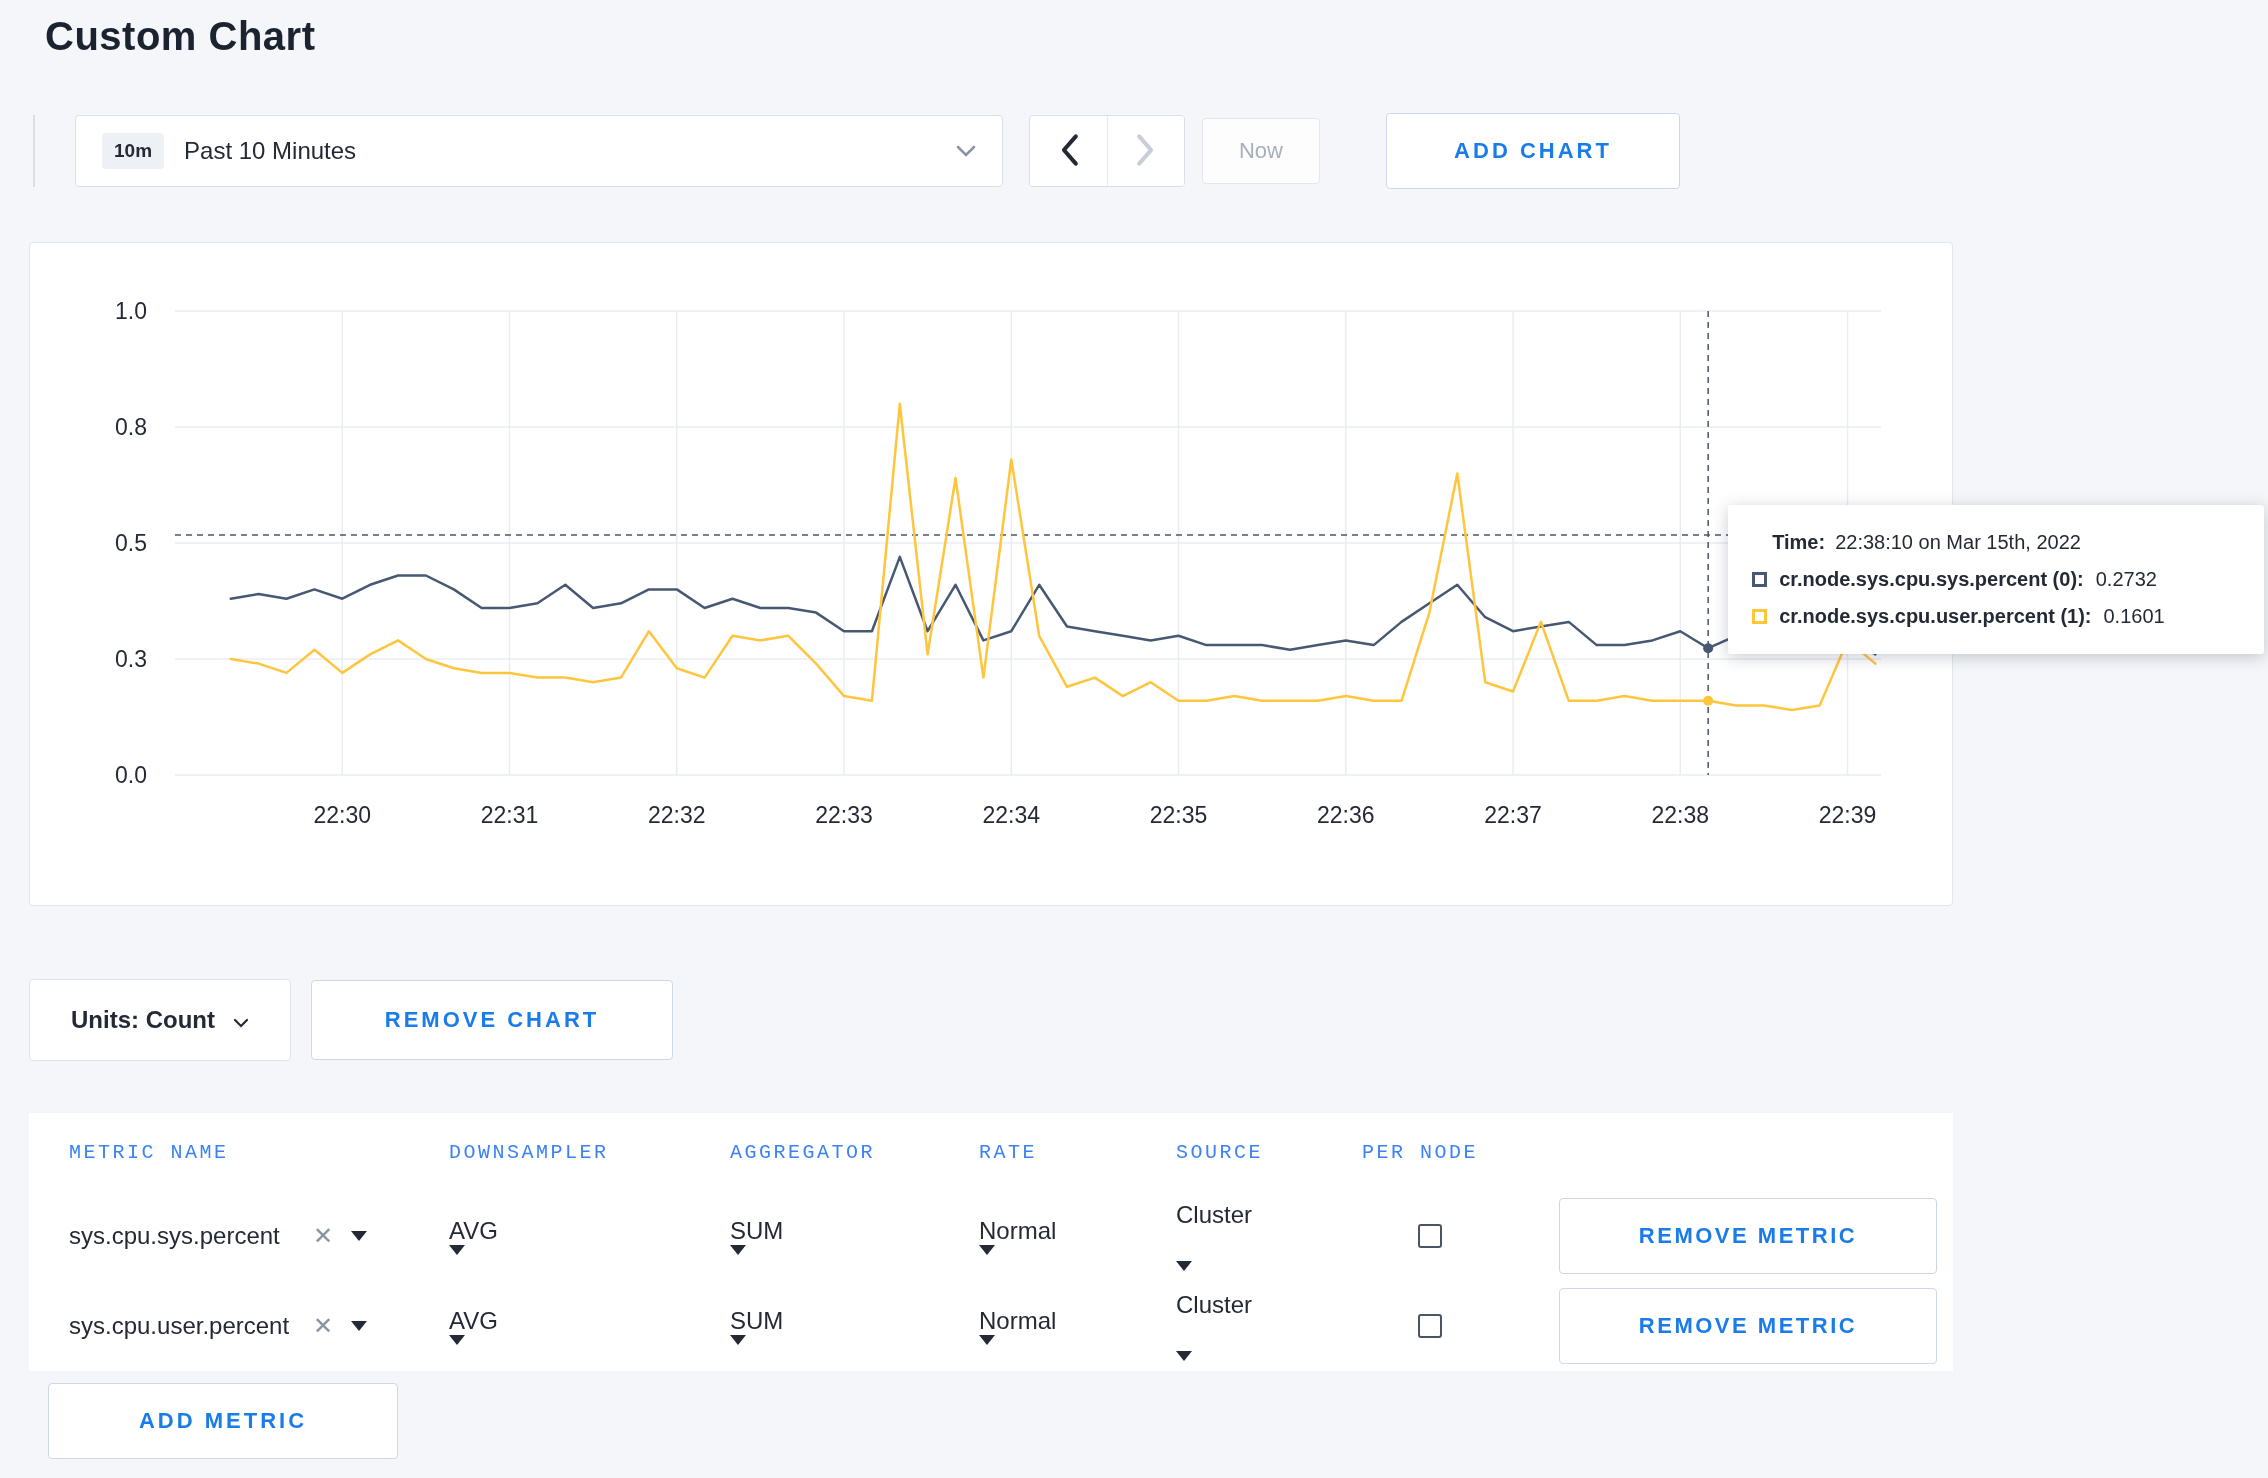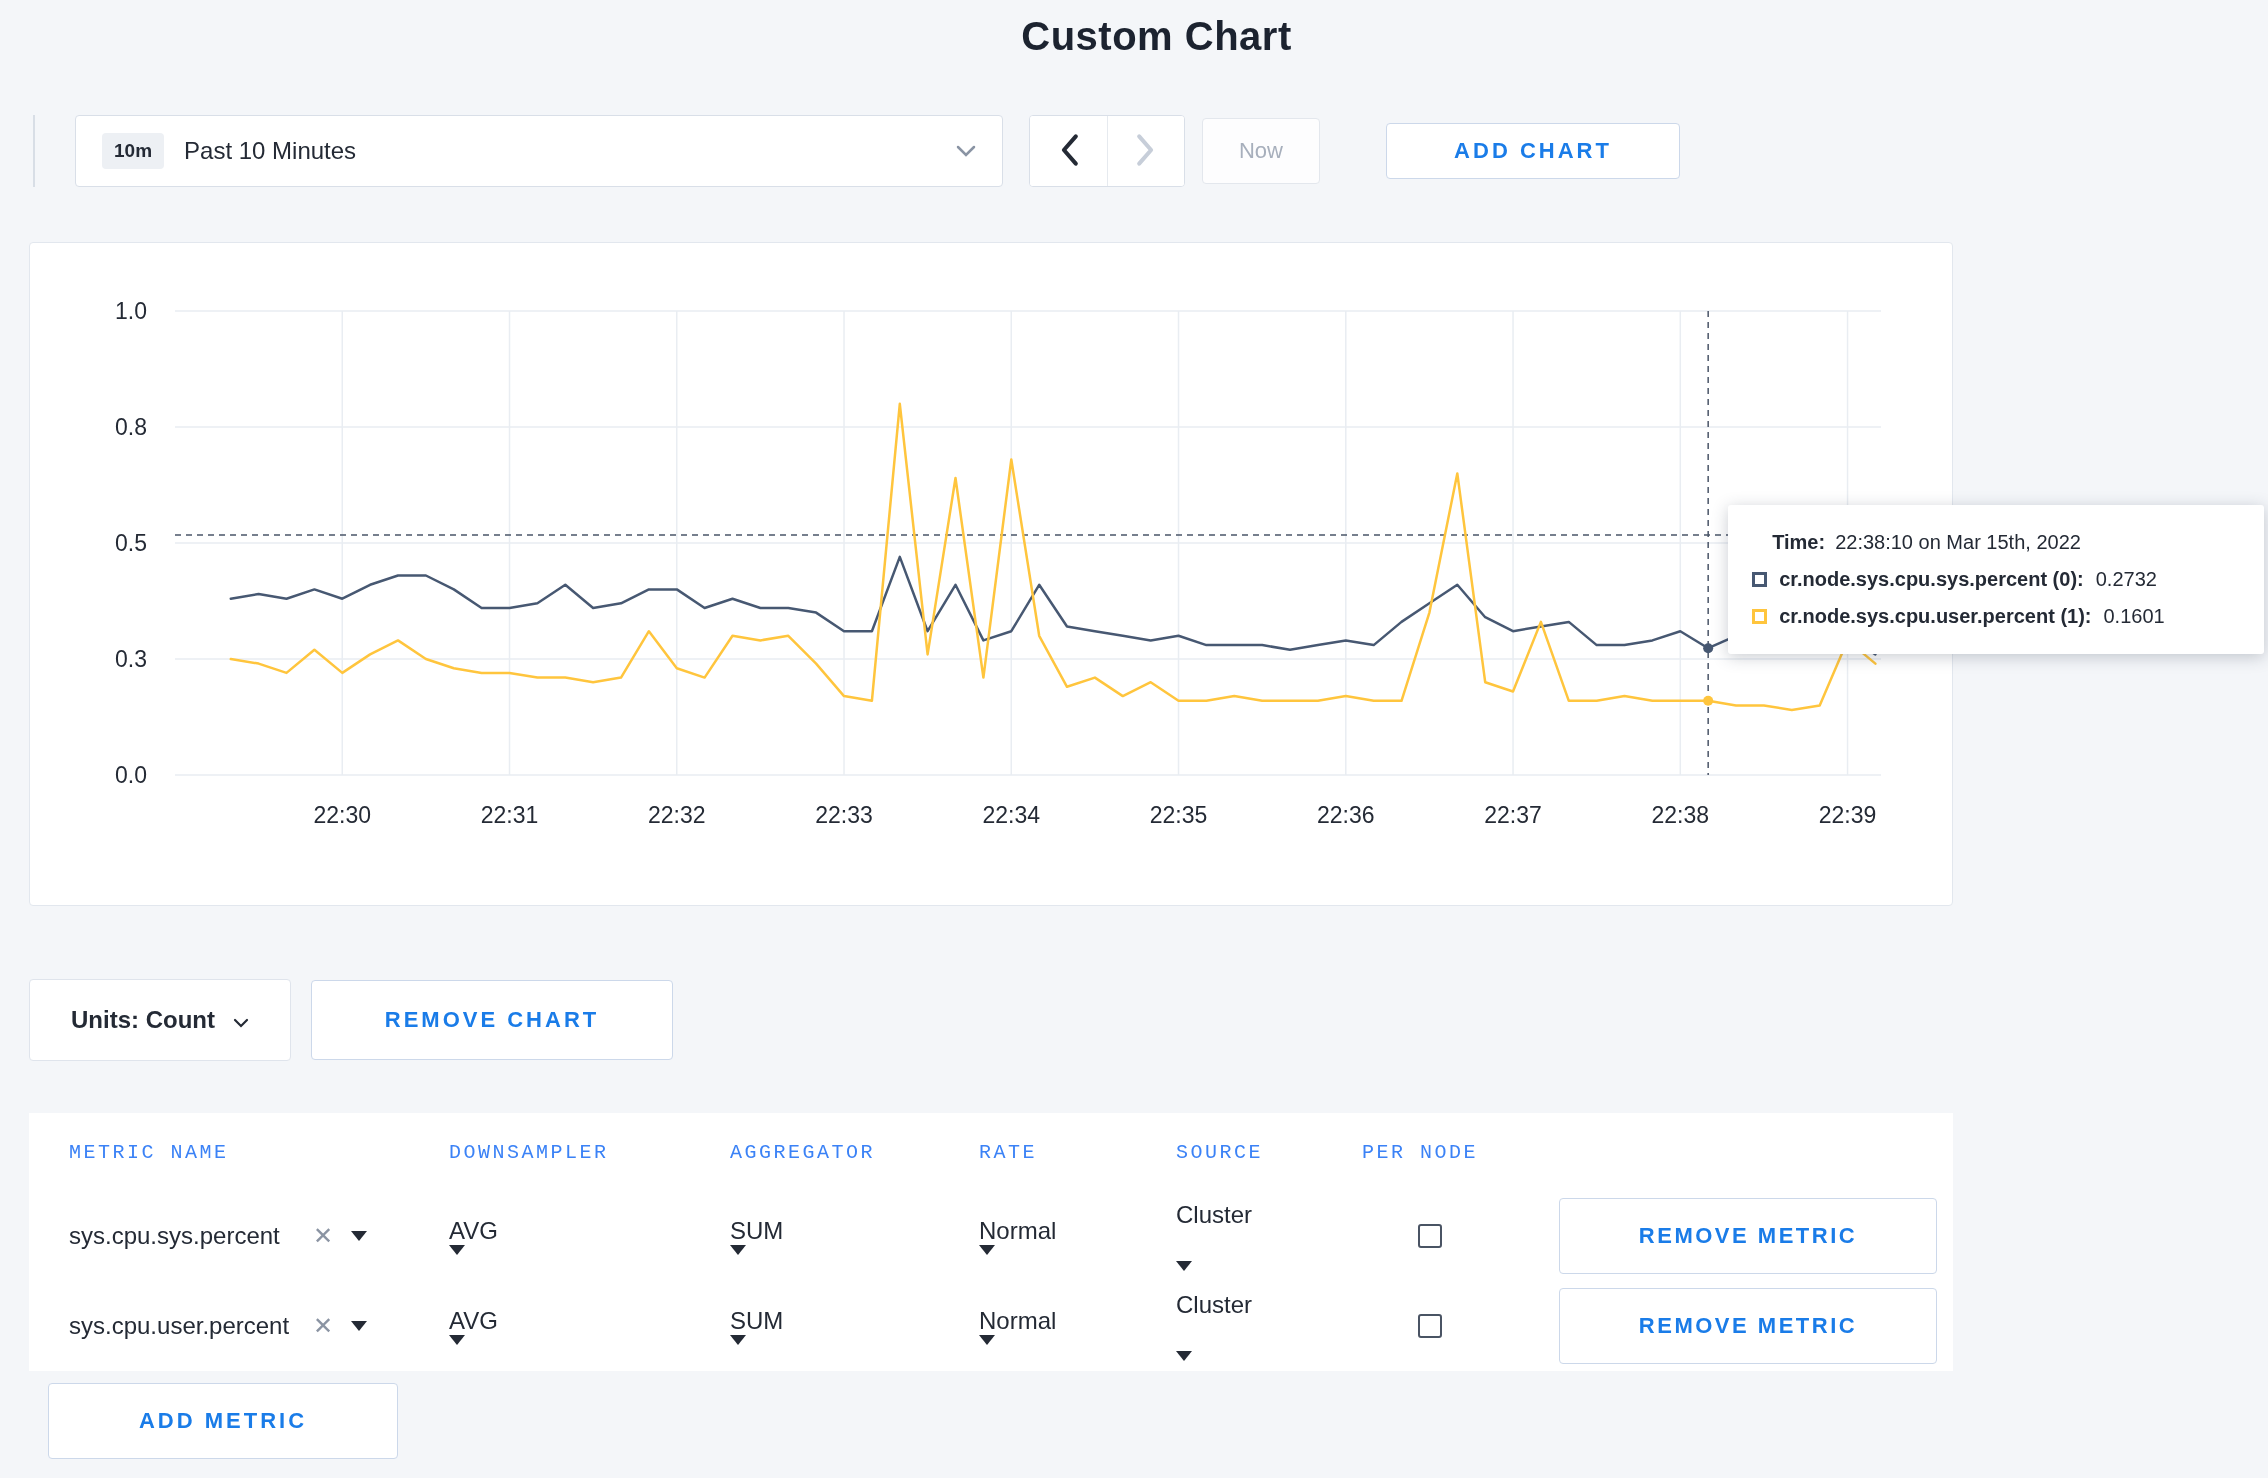--- a/index.html
+++ b/index.html
@@ -3,39 +3,39 @@
 <meta charset="utf-8">
 <style>
   * { box-sizing: border-box; }
   body {
     margin: 0; width: 2268px; height: 1478px;
     background: #f4f6f9; color: #242a35;
     font-family: "Liberation Sans", sans-serif;
     overflow: hidden;
   }
   .page { position: relative; padding-top: 14px; }
-  h1 { margin: 0 0 0 45px; font-size: 40px; font-weight: 700; color: #1c2330; letter-spacing: .5px; text-align: center; }
+  h1 { margin: 0 0 0 45px; font-size: 40px; font-weight: 700; color: #1c2330; letter-spacing: .5px; }
 
   
   .toolbar { display: flex; align-items: center; margin: 54px 0 0 33px; height: 76px; }
   .toolbar-divider { width: 2px; height: 72px; background: #d8dee6; margin-right: 40px; }
   .timescale { width: 928px; height: 72px; background: #fff; border: 1px solid #d9dfe8; border-radius: 4px;
     display: flex; align-items: center; padding: 0 26px; cursor: pointer; }
   .ts-badge { background: #edf0f4; border-radius: 4px; padding: 7px 12px; font-size: 19px; font-weight: 700; }
   .ts-label { margin-left: 20px; font-size: 24px; }
   .ts-caret { margin-left: auto; display: flex; }
   .nav-group { display: flex; margin-left: 26px; height: 72px; border: 1px solid #d9dfe8; border-radius: 4px; background: #fff; overflow: hidden; }
   .nav-btn { width: 77px; height: 100%; border: none; background: #fff; display: flex; align-items: center; justify-content: center; cursor: pointer; }
   .nav-btn + .nav-btn { border-left: 1px solid #e6eaef; }
   .now-btn { margin-left: 17px; width: 118px; height: 66px; background: #fdfdfe; border: 1px solid #e3e7ed; border-radius: 4px;
     font-size: 22px; color: #a7afbc; font-family: inherit; cursor: pointer; text-align: center; }
   .btn-blue { background: #fff; border: 1px solid #ccd8ea; border-radius: 4px; color: var(--accent, #1a7ce8);
     font-weight: 700; font-size: 22px; letter-spacing: 3px; font-family: inherit; cursor: pointer;
     display: flex; align-items: center; justify-content: center; }
-  .add-chart { margin-left: 66px; width: 294px; height: 56px; }
+  .add-chart { margin-left: 66px; width: 294px; height: 76px; }
 
   
   .chart-card { position: relative; margin: 53px 0 0 29px; width: 1924px; height: 664px;
     background: #fff; border: 1px solid #e2e7ee; border-radius: 4px; }
   #chart-svg { position: absolute; left: 0; top: 0; width: 1922px; height: 662px; }
   #chart-svg text { font-family: "Liberation Sans", sans-serif; font-size: 23px; fill: #242a35; }
 
   .tooltip { position: absolute; width: 536px; background: #fff; border-radius: 3px;
     box-shadow: 0 3px 16px rgba(44,54,76,.25); padding: 26px 24px; z-index: 5; }
   .tip-time { font-size: 20px; margin-left: 20px; }

